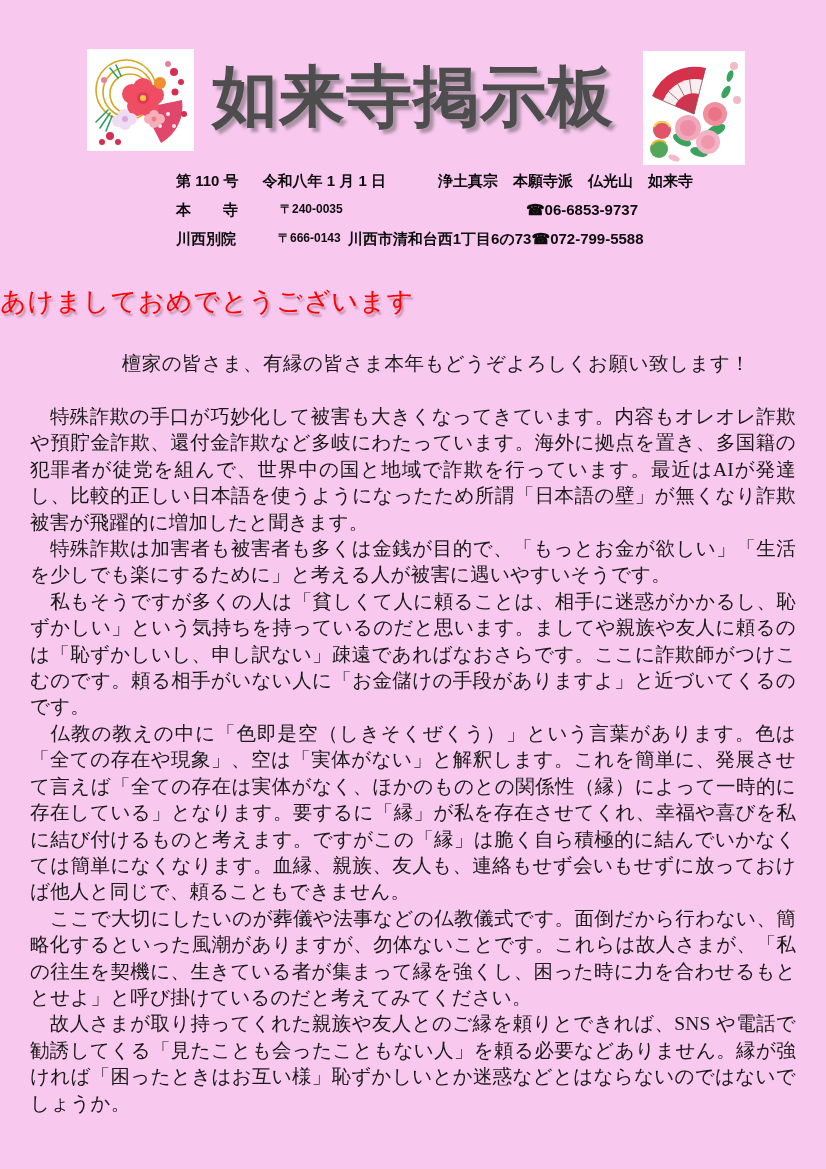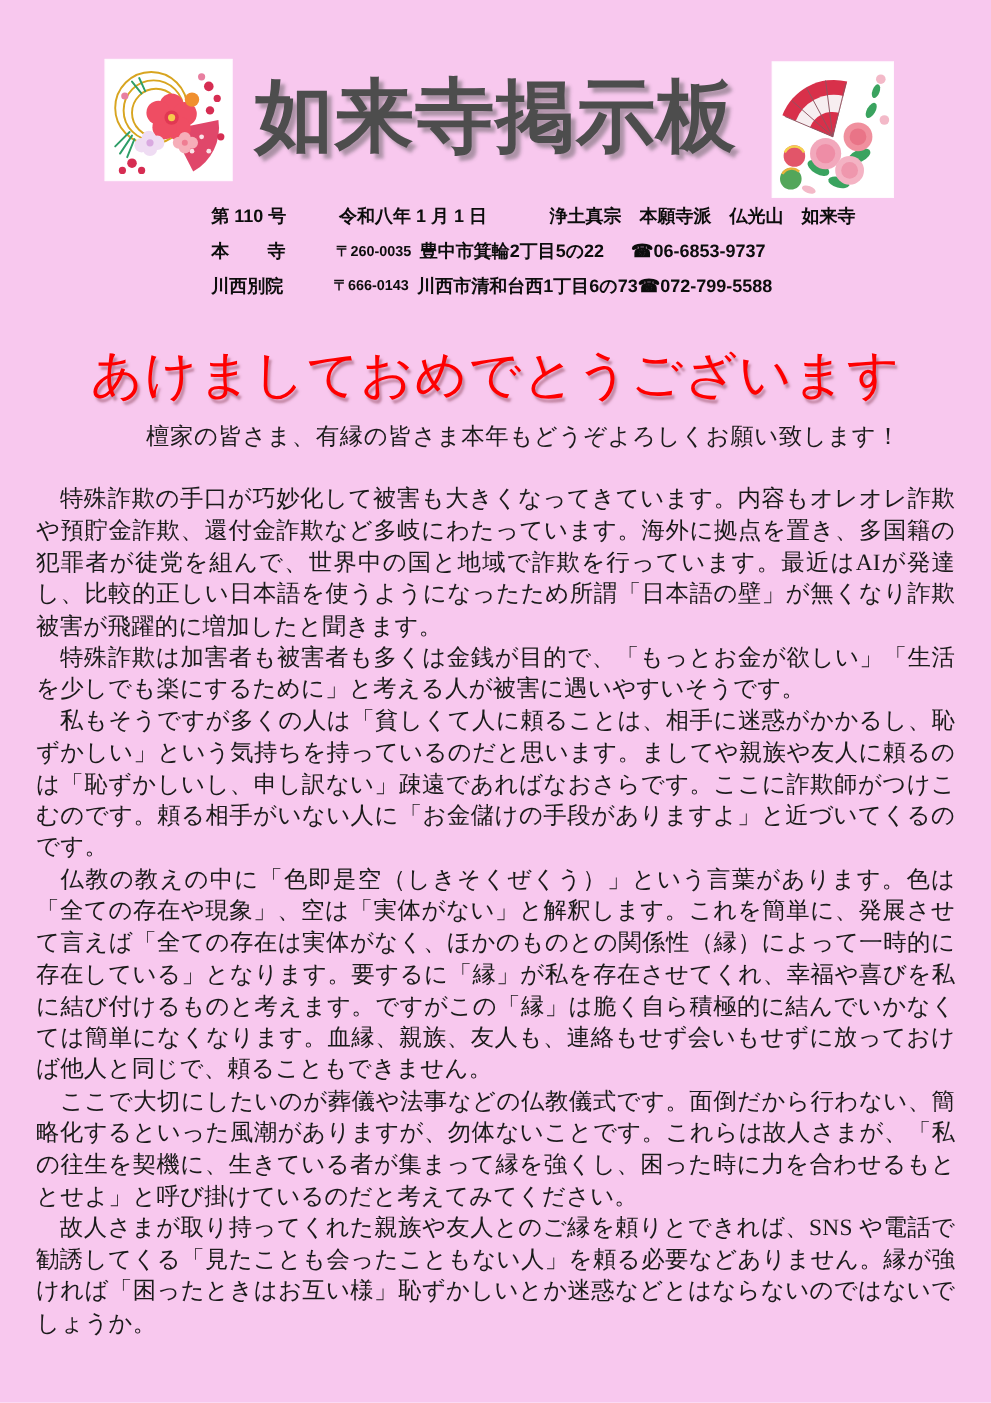--- a/index.html
+++ b/index.html
@@ -52,41 +52,40 @@
     font-size: 15px;
     color: #0d0d0d;
   }
   .masthead-row {
     display: flex;
     align-items: flex-end;
     line-height: 29px;
     white-space: nowrap;
   }
   .mh-issue { margin-right: 24px; }
-  .mh-date  { margin-right: 52px; margin-left: 20px; }
+  .mh-date  { margin-right: 52px; }
   .mh-name {
     display: inline-block;
     width: 62px;
     text-align: justify;
     text-align-last: justify;
     margin-right: 42px;
   }
   .mh-postal {
     font-size: 12px;
     margin-right: 7px;
   }
   .mh-tel { margin-left: auto; }
   
   .greeting-title {
     position: absolute;
     top: 284px;
     left: 0;
     width: 100%;
-    text-align: center;
-    font-size: 43px;
+    font-size: 26px;
     letter-spacing: 1px;
     color: #fe0000;
     text-shadow: 2px 3px 2px rgba(140,70,90,0.5);
     white-space: nowrap;
   }
   .greeting-subtitle {
     position: absolute;
     top: 350px;
     left: 0;
     width: 100%;
@@ -224,22 +223,21 @@
   </div>
 
   <div class="masthead">
     <div class="masthead-row">
       <span class="mh-issue">第 110 号</span>
       <span class="mh-date">令和八年 1 月 1 日</span>
       <span class="mh-sect">浄土真宗　本願寺派　仏光山　如来寺</span>
     </div>
     <div class="masthead-row">
       <span class="mh-name">本　寺</span>
-      <span class="mh-postal">〒260-0035</span>
-      <span class="mh-addr">豊中市箕輪2丁目5の22</span>
+      <span class="mh-postal">〒240-0035</span>
       <span class="mh-tel">☎06-6853-9737</span>
     </div>
     <div class="masthead-row">
       <span class="mh-name">川西別院</span>
       <span class="mh-postal">〒666-0143</span>
       <span class="mh-addr">川西市清和台西1丁目6の73</span>
       <span class="mh-tel">☎072-799-5588</span>
     </div>
   </div>
 

